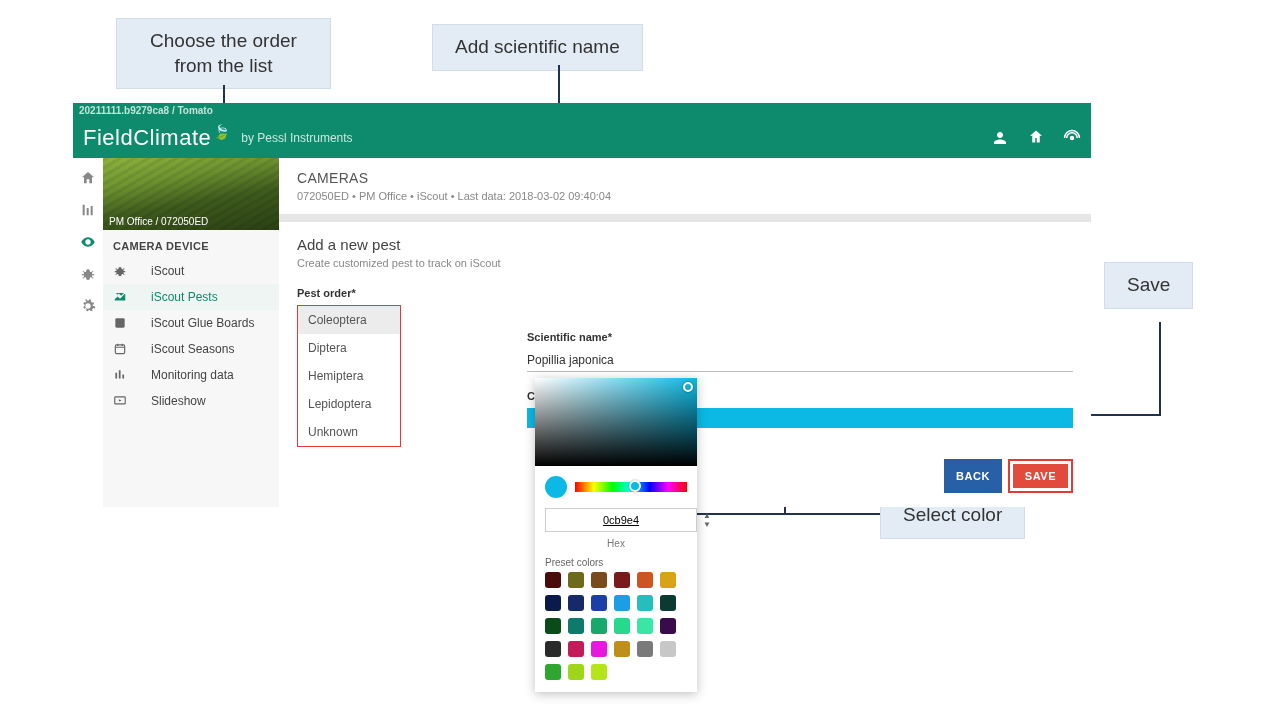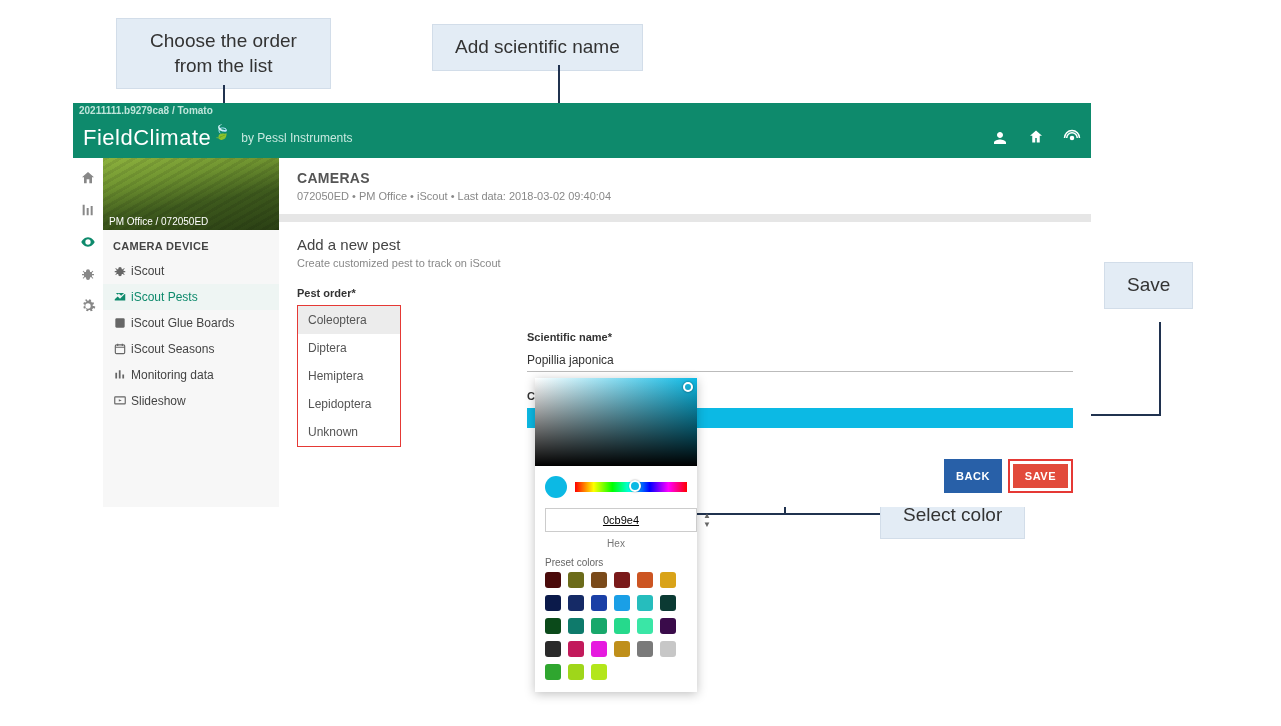--- a/index.html
+++ b/index.html
@@ -23,28 +23,28 @@
   .body-row { display: flex; }
   .iconbar { width: 30px; background: #fff; display: flex; flex-direction: column; align-items: center; padding-top: 12px; gap: 16px; }
   .iconbar .ib { width: 16px; height: 16px; fill: #888; cursor: pointer; }
   .iconbar .ib.active { fill: #0e8a6c; }
 
   .sidebar { width: 176px; background: #f7f7f7; }
   .sidebar-img { width: 176px; height: 72px; background: linear-gradient(170deg,#8eb33e 0%,#6f9330 30%,#3e5a1d 60%,#2a3f14 100%); position: relative; }
   .sidebar-img::after { content: ""; position: absolute; inset:0; background: repeating-linear-gradient(-30deg, rgba(0,0,0,0.08) 0 3px, transparent 3px 7px); }
   .sidebar-img-caption { position: absolute; bottom: 3px; left: 6px; font-size: 10px; color: #fff; z-index: 2; }
   .sidebar-head { font-size: 11px; font-weight: bold; color: #444; padding: 10px 10px 6px; letter-spacing: 0.3px; }
-  .side-item { display: flex; align-items: center; gap: 4px; padding: 6px 10px; font-size: 12px; color: #444; cursor: pointer; }
+  .side-item { display: flex; align-items: center; gap: 24px; padding: 6px 10px; font-size: 12px; color: #444; cursor: pointer; }
   .side-item.active { color: #0e8a6c; background: #eef5f3; }
   .side-item svg { width: 14px; height: 14px; fill: #666; }
   .side-item.active svg { fill: #0e8a6c; }
 
   .main { flex: 1; background: #e6e6e6; display: flex; flex-direction: column; gap: 8px; }
   .panel { background: #fff; padding: 12px 18px; }
-  .panel-title { font-size: 14px; color: #555; font-weight: 700; letter-spacing: 0.3px; }
+  .panel-title { font-size: 14px; color: #555; font-weight: 400; letter-spacing: 0.3px; }
   .panel-sub { font-size: 11px; color: #888; margin-top: 4px; }
 
   .form-panel { background: #ffffff; padding: 14px 18px 60px; position: relative; }
   .form-panel h2 { font-size: 15px; color: #444; font-weight: 500; }
   .form-panel .desc { font-size: 11px; color: #888; margin-top: 4px; }
 
   .form-row { display: flex; gap: 40px; margin-top: 18px; }
   .fcol { position: relative; }
   .fcol.left { width: 190px; }
   .fcol.right { flex: 1; margin-top: 44px; }

